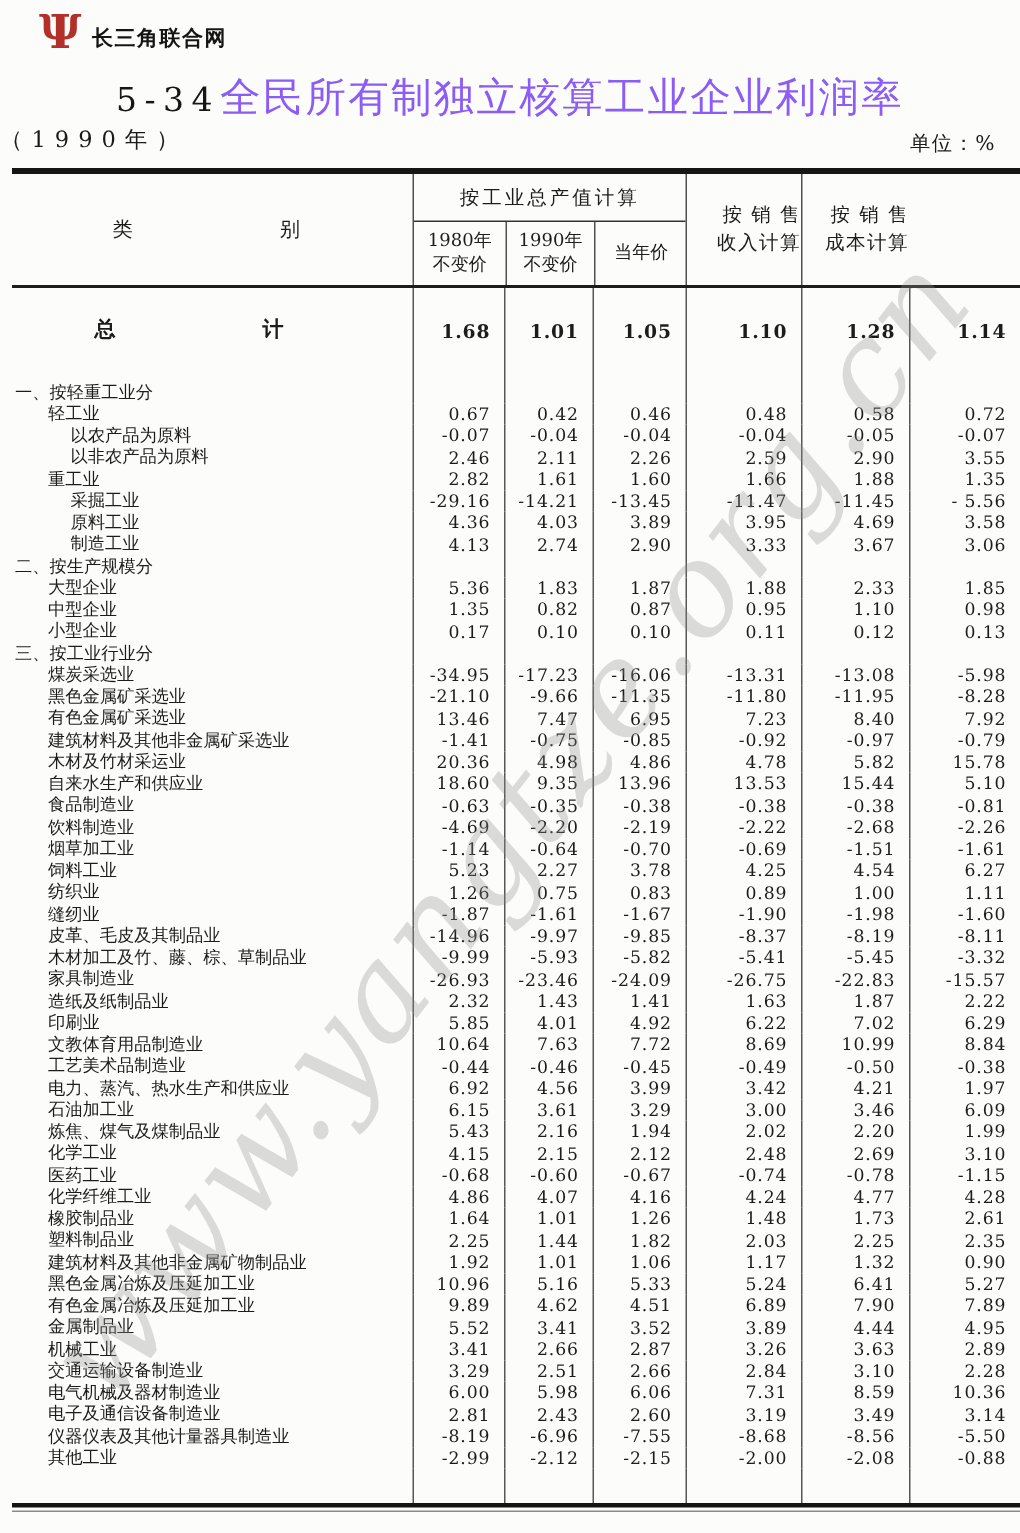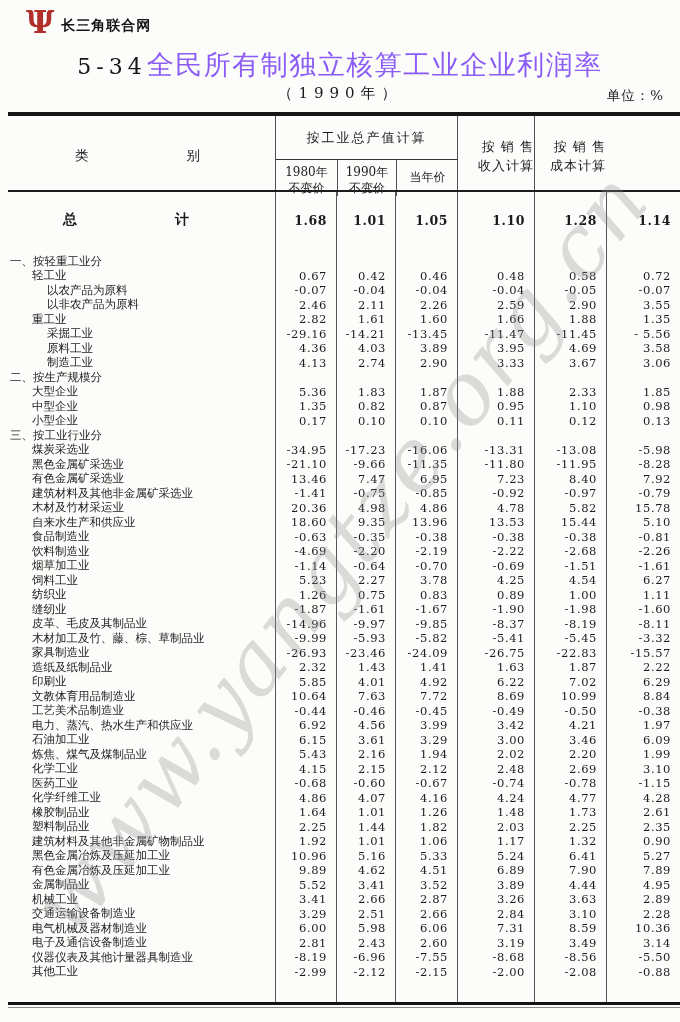--- a/index.html
+++ b/index.html
@@ -14,40 +14,40 @@
     color: #1c1c1c;
   }
   
   .logo { position:absolute; top:7px; left:26px; display:flex; align-items:center; gap:7px; }
   .logo-psi { font-family:"DejaVu Serif", serif; font-weight:bold; font-size:31px; line-height:1; color:#b22f2a; }
   .logo-text { font-family:"DejaVu Sans", sans-serif; font-weight:bold; font-size:14px; letter-spacing:1px; color:#151515; margin-top:6px; }
   
   .title-row { position:absolute; top:47px; left:0; width:100%; display:flex; justify-content:center; align-items:baseline; }
   .table-no { font-size:22px; letter-spacing:5px; color:#161616; }
   .doc-title { font-size:27px; letter-spacing:1.5px; color:#8b5cf6; }
-  .subtitle { position:absolute; top:84px; left:0; width:100%; text-align:center; font-size:15px; letter-spacing:6px; color:#1a1a1a; }
+  .subtitle { position:absolute; top:84px; left:0; width:100%; text-align:left; font-size:15px; letter-spacing:6px; color:#1a1a1a; }
   .unit { position:absolute; top:87px; right:16px; font-size:13.5px; letter-spacing:1px; color:#1a1a1a; }
   
   .watermark {
     position:absolute; left:50%; top:54%;
     transform: translate(-50%,-50%) rotate(-52deg);
     font-family:"DejaVu Serif", serif; font-style:italic;
     font-size:86px; letter-spacing:3px; white-space:nowrap;
     color:#8d8d8d; opacity:0.30; z-index:6; pointer-events:none;
   }
   
   .stat-table { position:absolute; top:112px; left:0; width:680px; height:896px; display:flex; flex-direction:column; z-index:2; }
   .rule-top { height:4px; background:#161616; margin-left:8px; }
   .rule-head { height:2px; background:#1d1d1d; margin-left:8px; }
   .rule-bottom { height:6px; margin-left:8px; border-top:3px solid #141414; border-bottom:1px solid #8a8a8a; }
   .thead { height:74px; display:grid; grid-template-columns:275px 182px 77px 72px 74px; }
   .hcell { border-left:1px solid #4f4f4f; }
   .hcell.cat { border-left:none; display:flex; align-items:center; justify-content:center; gap:98px; font-size:13.5px; }
   .group { display:flex; flex-direction:column; }
-  .group-title { height:44px; display:flex; align-items:center; justify-content:center; font-size:13px; letter-spacing:2px; border-bottom:1px solid #333; }
+  .group-title { height:32px; display:flex; align-items:center; justify-content:center; font-size:13px; letter-spacing:2px; border-bottom:1px solid #333; }
   .group-sub { flex:1; display:grid; grid-template-columns:61px 59px 62px; }
   .sub { font-size:12px; line-height:15.5px; text-align:center; padding-top:5px; }
   .sub.bl { border-left:1px solid #4f4f4f; }
   .sub.mid { display:flex; align-items:center; justify-content:center; padding-top:0; }
   .two { font-size:13px; line-height:19px; display:flex; flex-direction:column; align-items:flex-end; justify-content:center; letter-spacing:1px; }
   .tbody { flex:1; display:flex; flex-direction:column; }
   .trow { display:grid; grid-template-columns:275px 61px 59px 62px 77px 72px 74px; }
   .trow .c { border-left:1px solid #565656; }
   .sp16 { height:16px; } .sp22 { height:22px; }
   .r { height:14.5px; }

